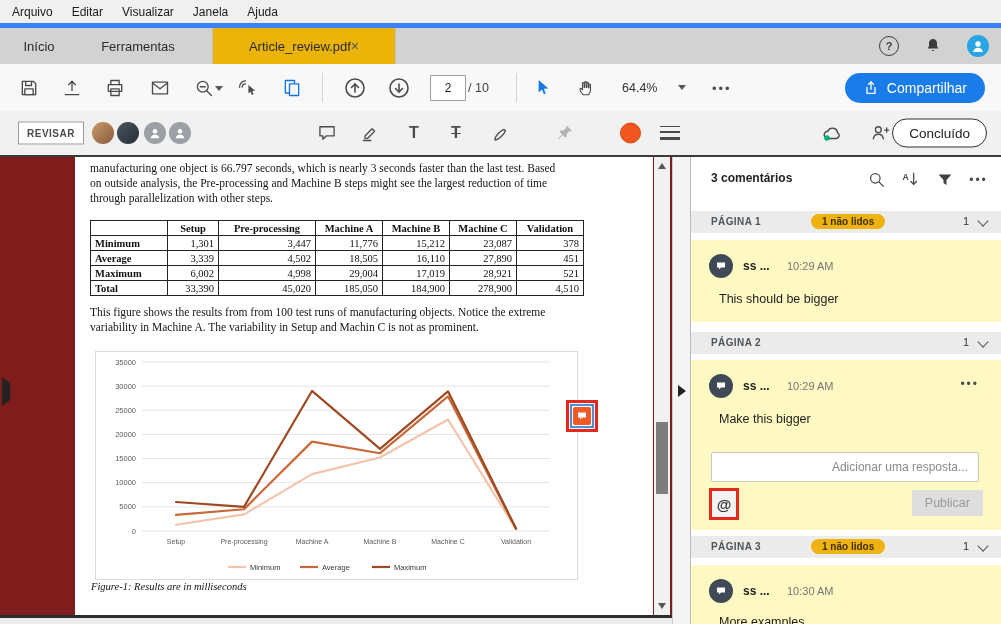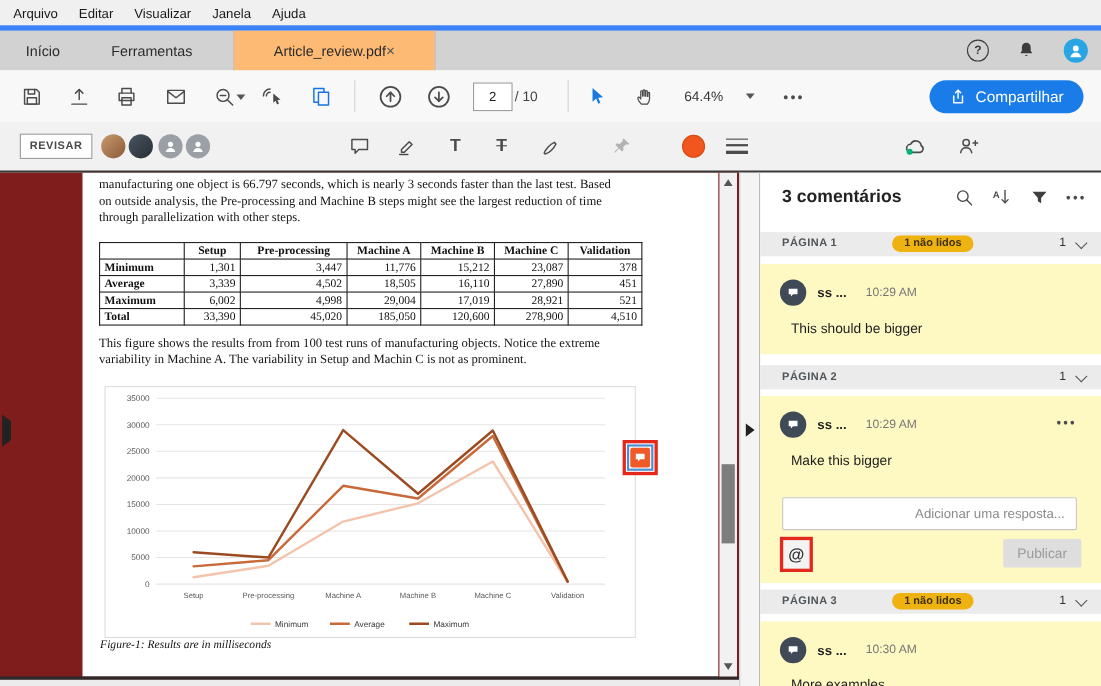--- a/index.html
+++ b/index.html
@@ -8,21 +8,21 @@
   
   .menubar{position:absolute;left:0;top:0;width:100%;height:28px;background:#f0f0f0;
     border-bottom:5px solid #3b82f6;display:flex;align-items:center;gap:19px;padding-left:12px;box-sizing:border-box;}
   .menu-item{font-size:12px;color:#1a1a1a;cursor:pointer;}
   
   .tabbar{position:absolute;left:0;top:28px;width:100%;height:36px;background:#d2d2d2;}
   .tab{position:absolute;top:0;height:36px;display:flex;align-items:center;justify-content:center;
     font-size:13px;color:#2b2b2b;cursor:pointer;}
   .tab-inicio{left:0;width:78px;}
   .tab-ferr{left:82px;width:112px;}
-  .tab-doc{left:212px;width:182px;background:#fdba74;border-left:1px solid #c2c2c2;border-right:1px solid #c2c2c2;}
+  .tab-doc{left:212px;width:182px;background:#eab308;border-left:1px solid #c2c2c2;border-right:1px solid #c2c2c2;}
   .tab-close{color:#555;font-size:14px;cursor:pointer;}
   .tabbar-right{position:absolute;right:12px;top:0;height:36px;display:flex;align-items:center;gap:20px;}
   .help-circle{width:18px;height:18px;border:1.6px solid #3c3c3c;border-radius:50%;display:flex;
     align-items:center;justify-content:center;font-size:11px;font-weight:bold;color:#3c3c3c;cursor:pointer;}
   .user-avatar{width:22px;height:22px;border-radius:50%;background:#2aa5e3;display:flex;align-items:center;justify-content:center;cursor:pointer;}
   
   .toolbar{position:absolute;left:0;top:64px;width:100%;height:47px;background:#f8f8f8;border-bottom:1px solid #d6d6d6;}
   .tbtn{position:absolute;top:50%;transform:translateY(-50%);width:28px;height:28px;display:flex;
     align-items:center;justify-content:center;background:none;border:none;padding:0;cursor:pointer;}
   svg.ic{stroke:#4b4b4b;stroke-width:1.6;fill:none;stroke-linecap:round;stroke-linejoin:round;}
@@ -74,21 +74,21 @@
   .tri-up{width:0;height:0;border-left:4.5px solid transparent;border-right:4.5px solid transparent;border-bottom:6px solid #555;}
   .tri-dn{width:0;height:0;border-left:4.5px solid transparent;border-right:4.5px solid transparent;border-top:6px solid #555;}
   .sb-thumb{position:absolute;left:2px;top:265px;width:12px;height:72px;background:#7d7d7d;}
   .left-toggle{position:absolute;left:2px;top:226px;cursor:pointer;}
   .tri-right{width:0;height:0;border-top:6px solid transparent;border-bottom:6px solid transparent;border-left:8px solid #222;}
   .panel-toggle{position:absolute;left:672px;top:0;width:18px;height:467px;background:#f4f4f4;border-left:1px solid #d0d0d0;cursor:pointer;}
   .panel-toggle .tri-right{position:absolute;left:5px;top:228px;}
   
   .comments{position:absolute;left:690px;top:0;width:311px;height:467px;background:#fff;border-left:1px solid #b9b9b9;box-sizing:border-box;overflow:hidden;}
   .cm-header{position:absolute;left:0;top:0;width:100%;height:46px;}
-  .cm-title{position:absolute;left:20px;top:14px;font-size:16px;font-weight:bold;color:#222;}
+  .cm-title{position:absolute;left:20px;top:14px;font-size:12px;font-weight:bold;color:#222;}
   .cm-icons{position:absolute;right:12px;top:12px;display:flex;gap:13px;align-items:center;}
   .cm-icons .pbtn{background:none;border:none;padding:0;width:21px;height:21px;display:flex;align-items:center;justify-content:center;cursor:pointer;}
   .sec-bar{position:absolute;left:0;width:100%;height:22px;background:#ebebeb;}
   .sec-title{position:absolute;left:20px;top:5px;font-size:10px;font-weight:bold;color:#4f5459;letter-spacing:.4px;}
   .sec-badge{position:absolute;left:120px;top:3px;background:#eeb211;color:#3f3000;font-size:10px;font-weight:600;
     padding:2px 11px;border-radius:9px;cursor:pointer;}
   .sec-count{position:absolute;right:32px;top:4px;font-size:11px;color:#333;}
   .sec-chev{position:absolute;right:14px;top:6px;width:7px;height:7px;border-right:1.6px solid #555;border-bottom:1.6px solid #555;
     transform:rotate(45deg);cursor:pointer;}
   .card{position:absolute;left:0;width:100%;background:#fef9c3;}
@@ -290,20 +290,21 @@
         <circle cx="6.5" cy="17.5" r="3" fill="#00b273" stroke="none"></circle>
       </svg>
     </button>
     <button class="tbtn" style="left:866px">
       <svg class="ic" width="20" height="20" viewBox="0 0 24 24">
         <circle cx="10" cy="8" r="3.5"></circle>
           <path d="M4 19c.5-3.5 3-5.5 6-5.5s5.5 2 6 5.5"></path>
           <path d="M17.5 8.5h5M20 6v5"></path>
       </svg>
     </button>
+    <button class="done-btn">Concluído</button>
   </div>
 
   <div class="content">
 
     <div class="docarea">
       <div class="pdf-page">
         <p class="doc-p p1">manufacturing one object is 66.797 seconds, which is nearly 3 seconds faster than the last test. Based on outside analysis, the Pre-processing and Machine B steps might see the largest reduction of time through parallelization with other steps.</p>
 
         <table class="doc-table">
           <thead>
@@ -343,21 +344,21 @@
               <td>29,004</td>
               <td>17,019</td>
               <td>28,921</td>
               <td>521</td>
             </tr>
             <tr>
               <td class="rowlabel">Total</td>
               <td>33,390</td>
               <td>45,020</td>
               <td>185,050</td>
-              <td>120,600</td>
+              <td>184,900</td>
               <td>278,900</td>
               <td>4,510</td>
             </tr>
           </tbody>
         </table>
 
         <p class="doc-p p2">This figure shows the results from from 100 test runs of manufacturing objects. Notice the extreme variability in Machine A. The variability in Setup and Machin C is not as prominent.</p>
 
         <div class="chart-frame">
           <svg id="chart-svg" width="480" height="225">

